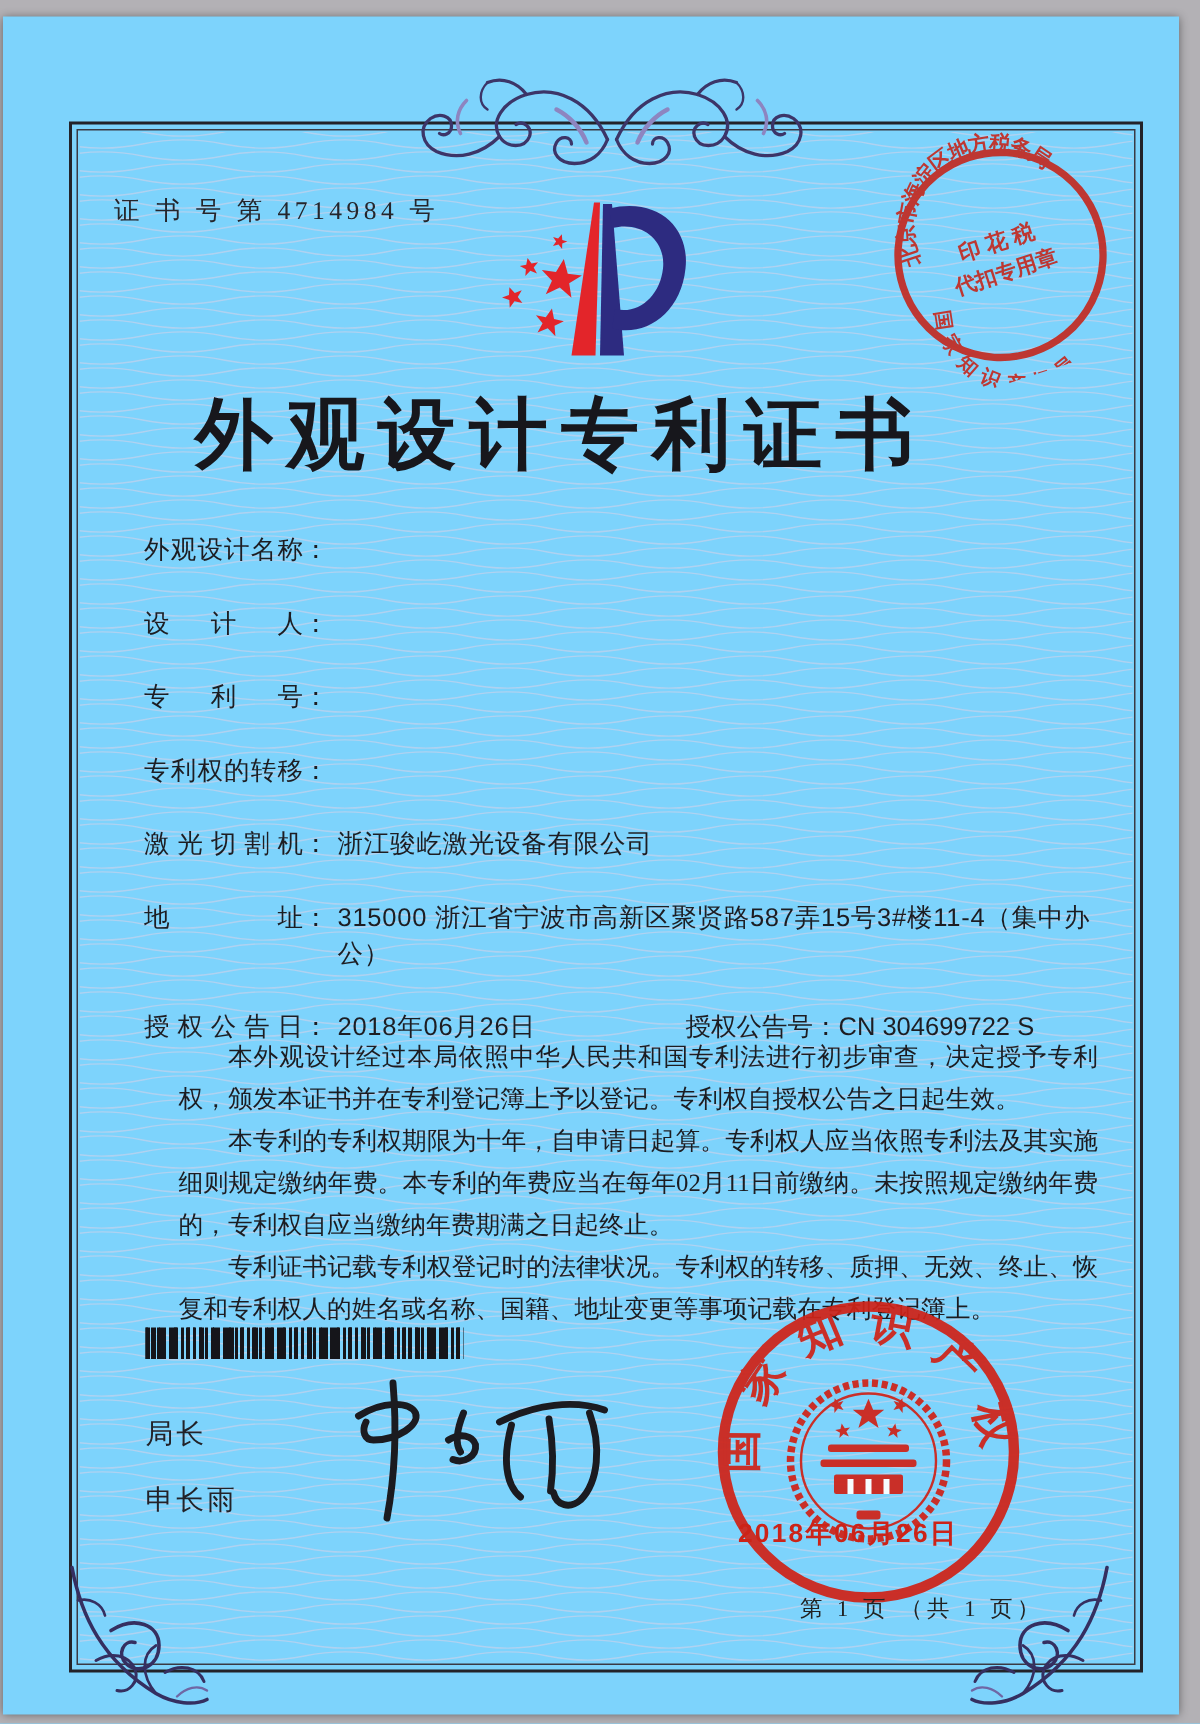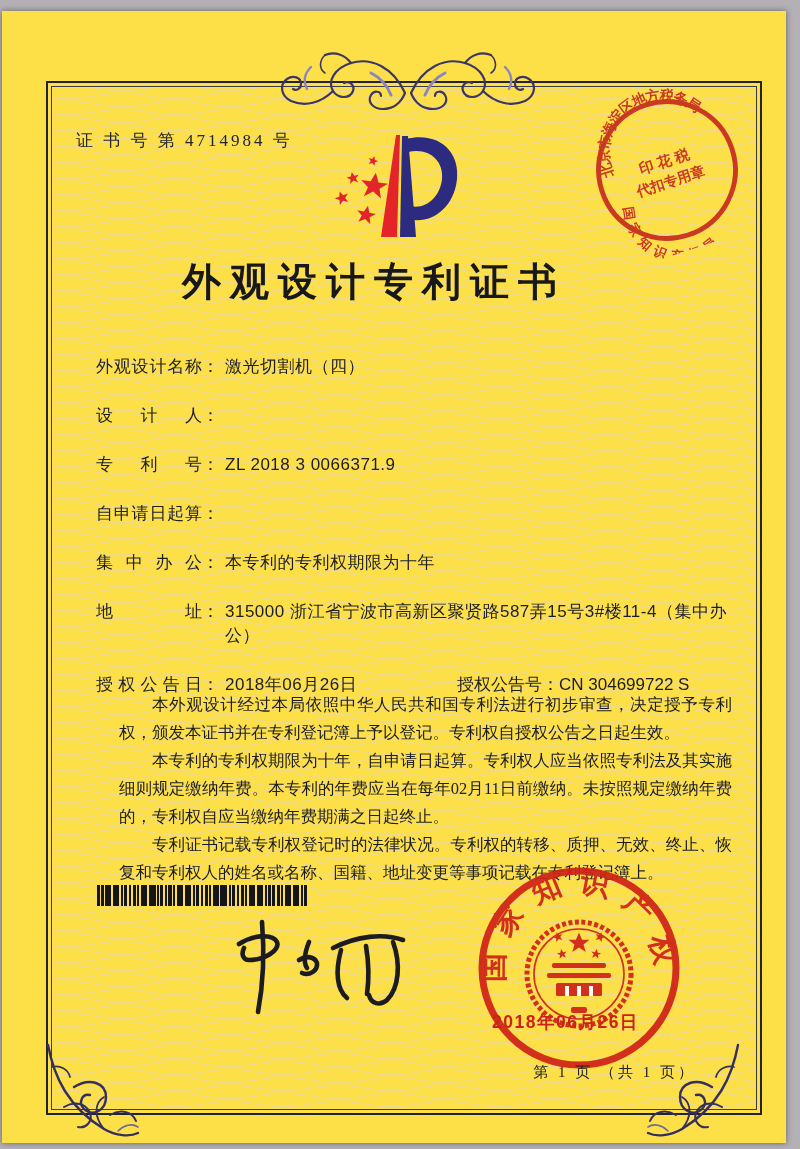--- a/index.html
+++ b/index.html
@@ -4,21 +4,21 @@
 <style>
   * { margin:0; padding:0; box-sizing:border-box; }
   html,body { width:800px; height:1149px; }
   body {
     background:#b3b1b5;
     font-family:"Liberation Sans","DejaVu Sans",sans-serif;
     position:relative; overflow:hidden;
   }
   .page {
     position:absolute; left:2px; top:11px; right:14px; bottom:6px;
-    background:#fde047;
+    background:#7dd3fc;
     box-shadow:0 0 6px rgba(0,0,0,.45);
   }
   
   .frame {
     position:absolute; left:44px; top:70px; right:24px; bottom:28px;
     border:2.5px solid #232329;
   }
   .frame-inner {
     position:absolute; left:3px; top:3px; right:3px; bottom:3px;
     border:1px solid #3a3a44;
@@ -31,21 +31,21 @@
     position:absolute; left:74px; top:118px;
     font-size:17px; letter-spacing:3px; color:#25252b;
     font-family:"Liberation Serif","DejaVu Serif",serif;
   }
   .tax-stamp { position:absolute; left:582px; top:76px; width:166px; height:166px;
     transform:rotate(-18deg); opacity:.9; }
   .sipo-logo { position:absolute; left:318px; top:108px; width:180px; height:140px; }
   .doc-title {
     position:absolute; left:0; right:40px; top:244px; text-align:center;
     font-family:"Liberation Serif","DejaVu Serif",serif;
-    font-size:39px; font-weight:bold; letter-spacing:9px; color:#17171c;
+    font-size:52px; font-weight:bold; letter-spacing:9px; color:#17171c;
   }
   
   .fields { position:absolute; left:94px; right:39px; top:344px; }
   .frow { display:flex; align-items:flex-start; margin-bottom:25px;
     font-size:17px; line-height:24px; color:#1d1d22; position:relative; }
   .flabel { display:inline-block; width:106px; text-align:justify; text-align-last:justify; }
   .fcolon { display:inline-block; margin-right:6px; }
   .fvalue { flex:1; letter-spacing:.5px; }
   .gazette { position:absolute; left:361px; top:0; white-space:nowrap; }
   
@@ -296,39 +296,37 @@
       <use href="#star" transform="translate(46,96) scale(0.95) rotate(12)"></use>
     </g>
   </svg>
 
   <div class="doc-title">外观设计专利证书</div>
 
   <div class="fields">
     <div class="frow">
       <span class="flabel">外观设计名称</span>
         <span class="fcolon">：</span>
-      <span class="fvalue">激光切割机（四）</span>
     </div>
     <div class="frow">
       <span class="flabel">设计人</span>
         <span class="fcolon">：</span>
     </div>
     <div class="frow">
       <span class="flabel">专利号</span>
         <span class="fcolon">：</span>
-      <span class="fvalue">ZL 2018 3 0066371.9</span>
-    </div>
-    <div class="frow">
-      <span class="flabel">自申请日起算</span>
-        <span class="fcolon">：</span>
-    </div>
-    <div class="frow">
-      <span class="flabel">集中办公</span>
-        <span class="fcolon">：</span>
-      <span class="fvalue">本专利的专利权期限为十年</span>
+    </div>
+    <div class="frow">
+      <span class="flabel">专利权的转移</span>
+        <span class="fcolon">：</span>
+    </div>
+    <div class="frow">
+      <span class="flabel">激光切割机</span>
+        <span class="fcolon">：</span>
+      <span class="fvalue">浙江骏屹激光设备有限公司</span>
     </div>
     <div class="frow">
       <span class="flabel">地址</span>
         <span class="fcolon">：</span>
       <span class="fvalue">315000 浙江省宁波市高新区聚贤路587弄15号3#楼11-4（集中办公）</span>
     </div>
     <div class="frow">
       <span class="flabel">授权公告日</span>
         <span class="fcolon">：</span>
       <span class="fvalue">2018年06月26日</span>
@@ -337,20 +335,24 @@
   </div>
 
   <div class="body-text">
     <p>本外观设计经过本局依照中华人民共和国专利法进行初步审查，决定授予专利权，颁发本证书并在专利登记簿上予以登记。专利权自授权公告之日起生效。</p>
     <p>本专利的专利权期限为十年，自申请日起算。专利权人应当依照专利法及其实施细则规定缴纳年费。本专利的年费应当在每年02月11日前缴纳。未按照规定缴纳年费的，专利权自应当缴纳年费期满之日起终止。</p>
     <p>专利证书记载专利权登记时的法律状况。专利权的转移、质押、无效、终止、恢复和专利权人的姓名或名称、国籍、地址变更等事项记载在专利登记簿上。</p>
   </div>
 
   <div class="barcode"></div>
 
+  <div class="director">
+    <div>局长</div>
+    <div class="name">申长雨</div>
+  </div>
 
   <svg class="signature" viewBox="0 0 205 108" xmlns="http://www.w3.org/2000/svg">
     <g fill="none" stroke="#1b1b20" stroke-width="4.6" stroke-linecap="round" stroke-linejoin="round">
       <path d="M22,30 C38,20 56,20 60,28 C63,36 48,46 32,46 C26,46 24,40 27,34"></path>
       <path d="M45,8 C47,32 47,66 41,98"></path>
       <path d="M92,28 C88,38 86,48 90,54"></path>
       <path d="M82,46 C90,41 98,43 100,49 C101,57 92,62 85,59"></path>
       <path d="M116,34 C140,22 166,19 186,26"></path>
       <path d="M124,36 C118,58 120,76 130,84"></path>
       <path d="M176,28 C184,50 182,74 170,86 C163,92 154,90 152,81"></path>

